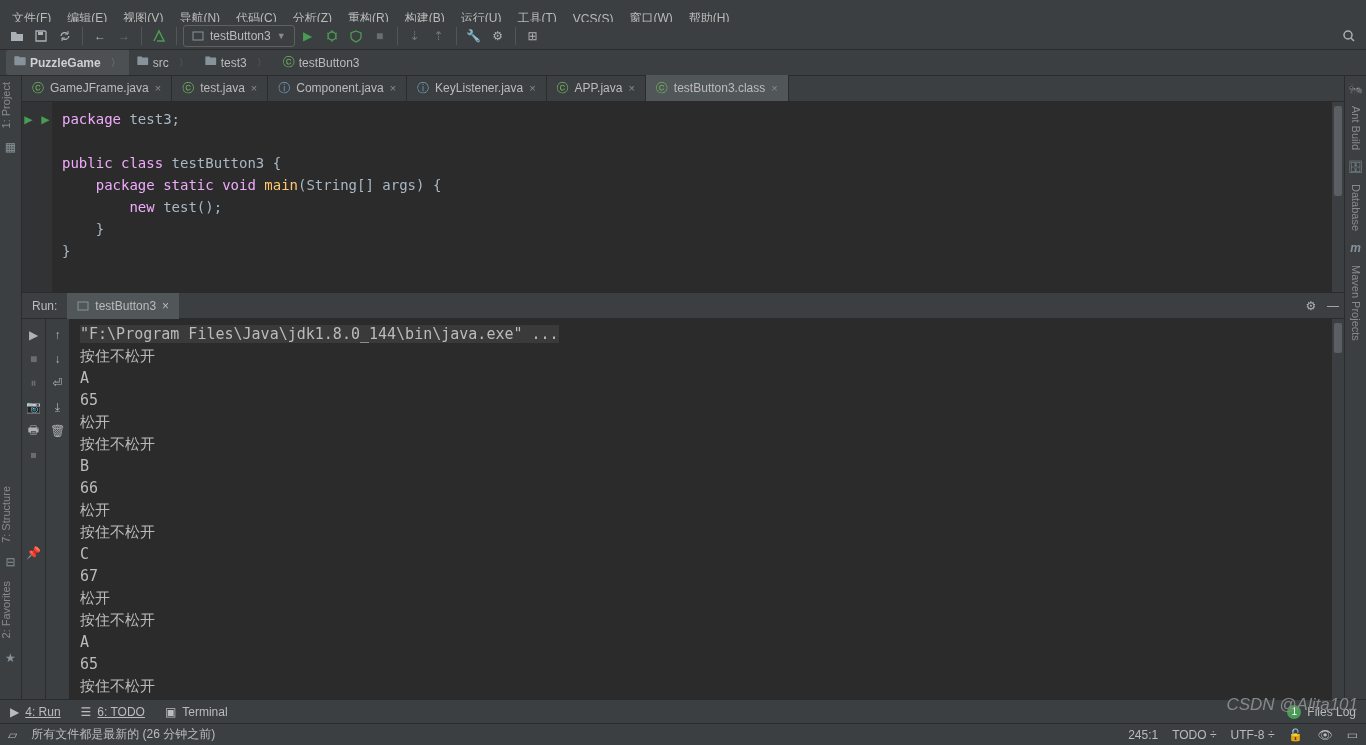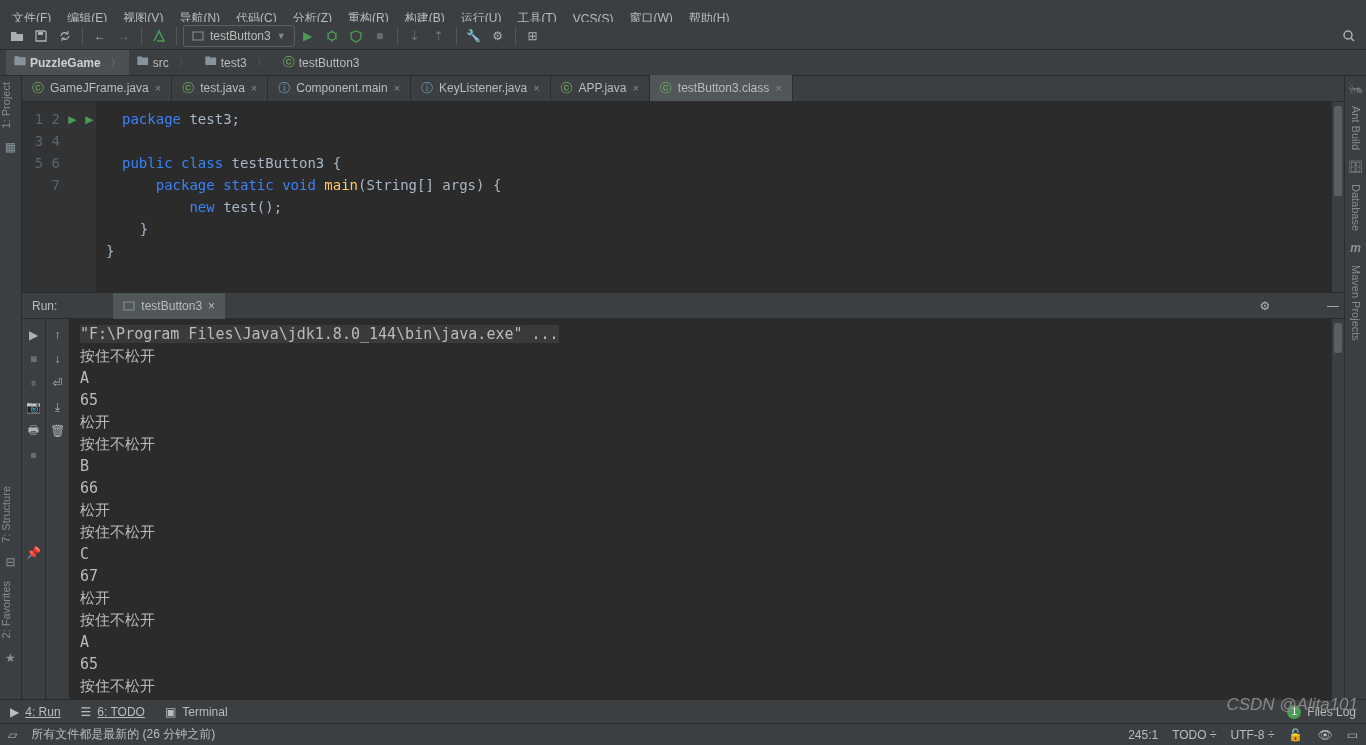--- a/index.html
+++ b/index.html
@@ -26,26 +26,26 @@
 .right-gutter .vlabel { writing-mode:vertical-rl; font-size:11px; color:#8a8a8a; padding:4px 0; cursor:pointer;}
 .center { flex:1; display:flex; flex-direction:column; min-width:0;}
 .tabs { display:flex; background:#3c3f41; border-bottom:1px solid #2b2b2b; height:26px; align-items:flex-end; }
 .tab { display:flex; align-items:center; gap:6px; padding:4px 10px; height:26px; font-size:12px; color:#bbbbbb; cursor:pointer; border-right:1px solid #2b2b2b;}
 .tab.active { background:#515658; }
 .tab .close { color:#8a8a8a; font-size:11px; }
 .editor { flex:1; display:flex; background:#2b2b2b; min-height:0; position:relative;}
 .gutter-nums { width:44px; background:#313335; text-align:right; padding:6px 6px 0 0; color:#606366; font-family:Consolas,monospace; font-size:14px; line-height:22px;}
 .gutter-icons { width:30px; background:#313335; padding-top:6px; font-family:Consolas,monospace; font-size:14px; line-height:22px; text-align:center;}
 .code { flex:1; padding:6px 10px 0 10px; font-family:Consolas,monospace; font-size:14px; line-height:22px; color:#a9b7c6; white-space:pre;}
-.kw { color:#3b82f6;margin-left:16px; }
+.kw { color:#f0abfc; }
 .fn { color:#ffc66d; }
 .editor-scroll { width:12px; background:#3c3f41; position:relative;}
 .editor-scroll .thumb { position:absolute; top:4px; left:2px; width:8px; height:90px; background:#5b5e63; border-radius:2px;}
 .run-panel { display:flex; flex-direction:column; border-top:1px solid #2b2b2b; }
-.run-header { display:flex; align-items:center; background:#3c3f41; height:26px; font-size:12px; border-bottom:1px solid #2b2b2b;gap:46px;}
+.run-header { display:flex; align-items:center; background:#3c3f41; height:26px; font-size:12px; border-bottom:1px solid #2b2b2b;}
 .run-header .label { padding:0 10px; color:#bbb;}
 .run-tab { display:flex; align-items:center; gap:6px; padding:4px 10px; background:#515658; height:26px;}
 .run-header .spacer { flex:1;}
 .run-body { display:flex; height:380px; background:#2b2b2b;}
 .run-left1, .run-left2 { width:24px; background:#3c3f41; display:flex; flex-direction:column; align-items:center; gap:4px; padding-top:6px;}
 .run-left1 { border-right:1px solid #2b2b2b;}
 .run-left2 { border-right:1px solid #2b2b2b;}
 .ricon { width:20px; height:20px; display:flex; align-items:center; justify-content:center; color:#afb1b3; cursor:pointer; border-radius:3px;}
 .console { flex:1; padding:4px 10px; font-family:Consolas,"Microsoft YaHei",monospace; font-size:15px; line-height:22px; color:#bbbbbb; overflow:hidden;}
 .console .cmd { background:#3a3a3a;}
@@ -180,49 +180,41 @@
           <span>GameJFrame.java</span>
           <span class="close">×</span>
         </div>
         <div class="tab">
           <span style="color:#6eaf5e">ⓒ</span>
           <span>test.java</span>
           <span class="close">×</span>
         </div>
         <div class="tab">
           <span style="color:#6e9cb8">ⓘ</span>
-          <span>Component.main</span>
+          <span>Component.java</span>
           <span class="close">×</span>
         </div>
         <div class="tab">
           <span style="color:#6e9cb8">ⓘ</span>
           <span>KeyListener.java</span>
           <span class="close">×</span>
         </div>
         <div class="tab">
           <span style="color:#6eaf5e">ⓒ</span>
           <span>APP.java</span>
           <span class="close">×</span>
         </div>
         <div class="tab active">
           <span style="color:#6eaf5e">ⓒ</span>
           <span>testButton3.class</span>
           <span class="close">×</span>
         </div>
       </div>
 
     <div class="editor">
-      <div class="gutter-nums">1
-2
-3
-4
-5
-6
-7
-</div>
       <div class="gutter-icons">
 
 <span style="color:#499c54">▶</span>
 <span style="color:#499c54">▶</span>
 
 
 
 </div>
       <div class="code"><span class="kw">package </span>test3;
 

